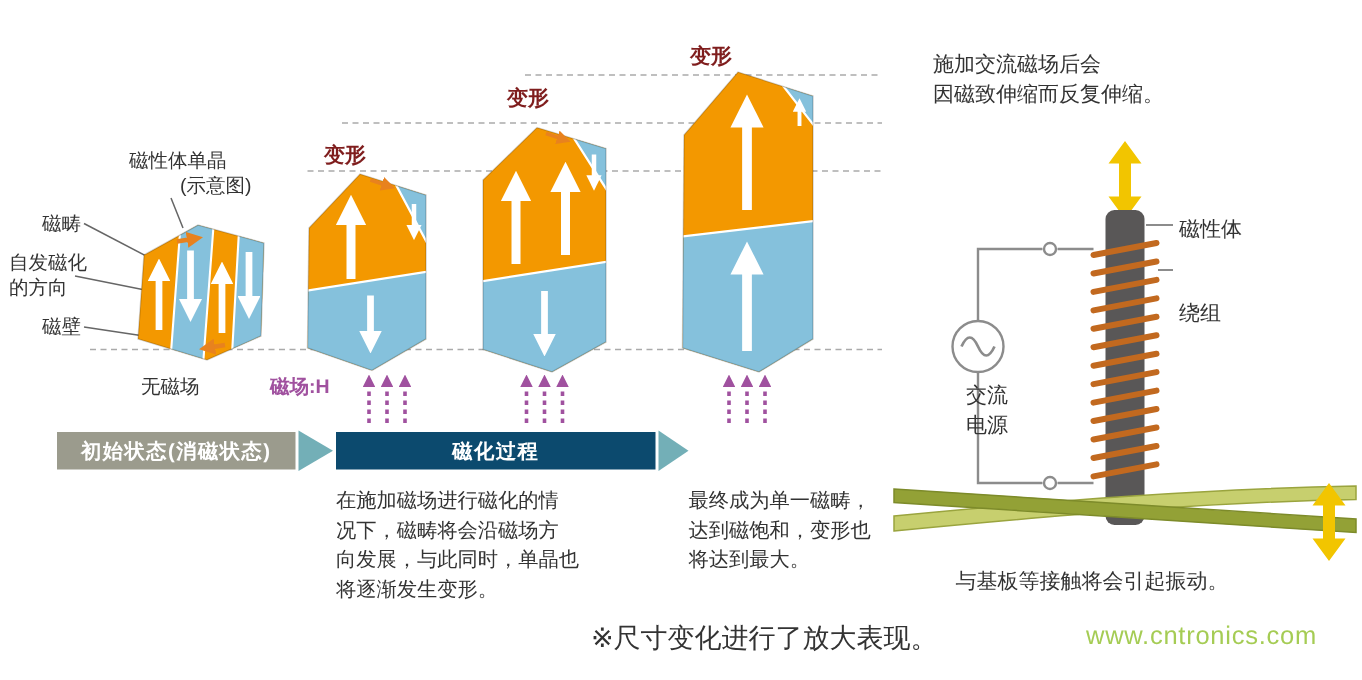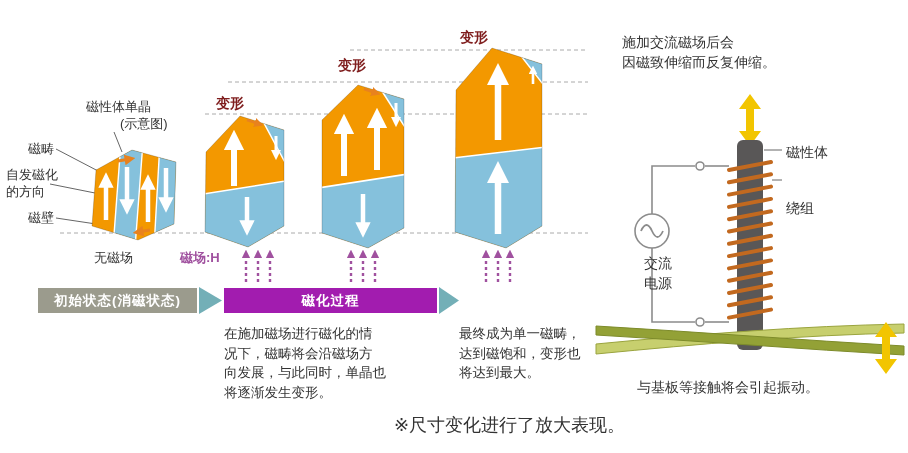--- a/index.html
+++ b/index.html
@@ -7,21 +7,21 @@
   body { font-family:"Liberation Sans","DejaVu Sans",sans-serif; }
   .canvas { position:relative; width:908px; height:453px; background:#ffffff; overflow:hidden; }
   .layer  { position:absolute; left:0; top:0; width:908px; height:453px; }
   .lbl { position:absolute; font-size:13px; color:#333; line-height:17px; white-space:pre-line; }
   .lbl-14 { font-size:14px; line-height:20px; }
   .purple { color:#A0519F; font-weight:bold; }
   .deform { position:absolute; font-size:14px; font-weight:bold; color:#7f1d1d; }
   .banner { position:absolute; height:25px; display:flex; align-items:center; justify-content:center;
             color:#fff; font-size:13.5px; font-weight:bold; letter-spacing:1px; }
   .banner-gray { background:#9B9B8D; }
-  .banner-teal { background:#a21caf; }
+  .banner-teal { background:#0c4a6e; }
   .body-text { position:absolute; font-size:13.5px; color:#333; line-height:19.5px; white-space:pre-line; }
   .note { position:absolute; font-size:18px; color:#333; }
   .watermark { position:absolute; font-size:17px; color:#A5CC54; letter-spacing:0.5px; }
 </style>
 </head>
 <body>
 
 <div class="canvas">
 
   <svg class="layer" viewBox="0 0 908 453">
@@ -213,14 +213,15 @@
   <div class="note" style="left:394px; top:413px;">※尺寸变化进行了放大表现。</div>
 
   <div class="lbl lbl-14" style="left:622px; top:32px;">施加交流磁场后会
 因磁致伸缩而反复伸缩。</div>
   <div class="lbl lbl-14" style="left:786px; top:142px;">磁性体</div>
   <div class="lbl lbl-14" style="left:786px; top:172px;margin-top:26px;">绕组</div>
   <div class="lbl lbl-14" style="left:644px; top:253px;">交流
 电源</div>
   <div class="lbl lbl-14" style="left:637px; top:377px;">与基板等接触将会引起振动。</div>
 
+  <div class="watermark" style="left:724px; top:414px;">www.cntronics.com</div>
 
 </div>
 
 </body></html>

